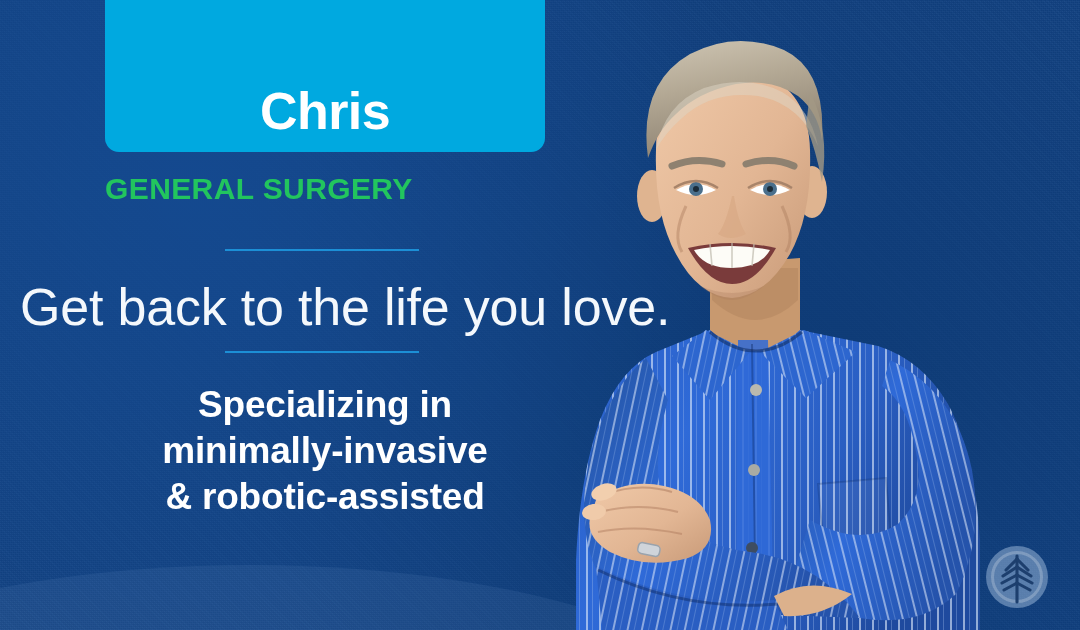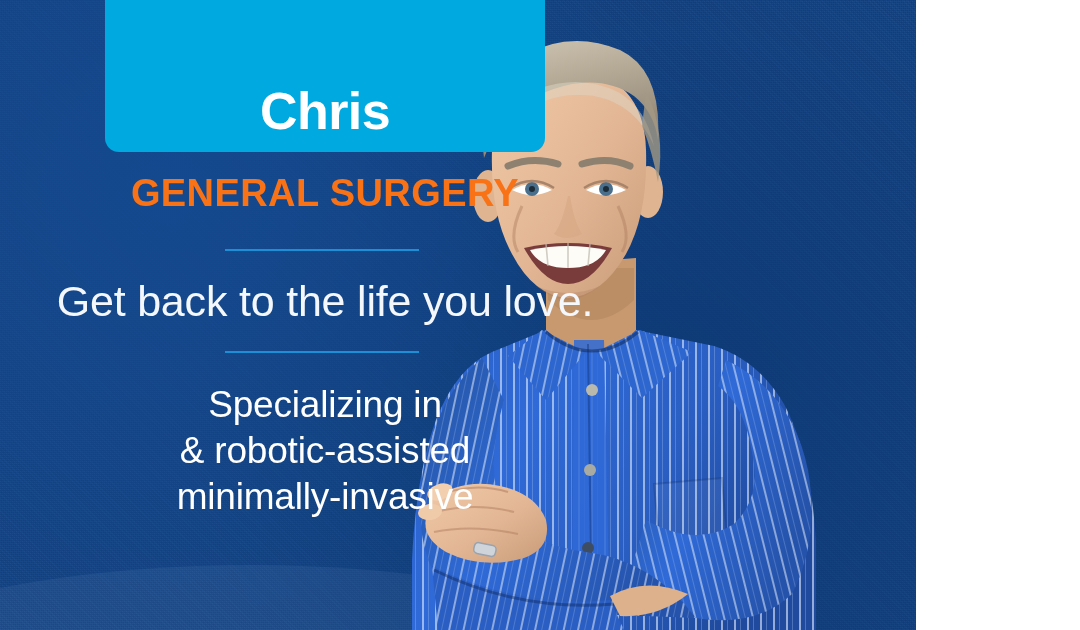--- a/index.html
+++ b/index.html
@@ -6,21 +6,21 @@
 
   html, body {
     width: 1080px;
     height: 630px;
     overflow: hidden;
     font-family: "Liberation Sans", sans-serif;
   }
 
   .ad-canvas {
     position: relative;
-    width: 916px;
+    width: 1080px;
     height: 630px;
     background: #0f4080;
     overflow: hidden;
   }
 
   
   .bg-texture {
     position: absolute;
     inset: 0;
     background-color: #104182;
@@ -86,23 +86,22 @@
     text-align: center;
     white-space: nowrap;
   }
 
   
   .specialty {
     position: absolute;
     left: 105px;
     top: 172px;
     width: 440px;
-    text-align: center;
-    color: #f97316;
-    font-size: 38px;
+    color: #22c55e;
+    font-size: 30px;
     font-weight: 600;
     letter-spacing: 0.4px;
     white-space: nowrap;
   }
 
   
   .divider {
     position: absolute;
     left: 225px;
     width: 194px;
@@ -113,36 +112,36 @@
   .divider-bottom { top: 351px; }
 
   
   .tagline {
     position: absolute;
     left: 20px;
     top: 277px;
     width: 610px;
     text-align: center;
     color: #f4f8fc;
-    font-size: 43px;
+    font-size: 52px;
     font-weight: 400;
     letter-spacing: -0.2px;
     white-space: nowrap;
   }
 
   
   .focus-block {
     position: absolute;
     left: 85px;
     top: 382px;
     width: 480px;
     text-align: center;
     color: #ffffff;
     font-size: 37px;
-    font-weight: 400;
+    font-weight: 700;
     line-height: 1.24;
     letter-spacing: -0.2px;
   }
   .focus-line { display: block; white-space: nowrap; }
 
   
   .logo-mark {
     position: absolute;
     left: 985px;
     top: 545px;
@@ -302,22 +301,22 @@
     <div class="specialty">GENERAL SURGERY</div>
 
     <div class="divider divider-top"></div>
 
     <div class="tagline">Get back to the life you love.</div>
 
     <div class="divider divider-bottom"></div>
 
     <div class="focus-block">
       <span class="focus-line">Specializing in</span>
+      <span class="focus-line">minimally-invasive</span>
       <span class="focus-line">&amp; robotic-assisted</span>
-      <span class="focus-line">minimally-invasive</span>
     </div>
   </div>
 
   <div class="logo-mark">
     <svg width="64" height="64" viewBox="0 0 64 64" xmlns="http://www.w3.org/2000/svg" aria-hidden="true">
       <circle cx="32" cy="32" r="31" fill="rgba(190,215,240,0.42)"></circle>
       <circle cx="32" cy="32" r="24.5" fill="none" stroke="rgba(255,255,255,0.22)" stroke-width="3"></circle>
       <g stroke="#1d3f6e" stroke-width="3.1" stroke-linecap="round" fill="none">
         <line x1="32" y1="11" x2="32" y2="57"></line>
         <line x1="32" y1="14" x2="21" y2="25"></line>

